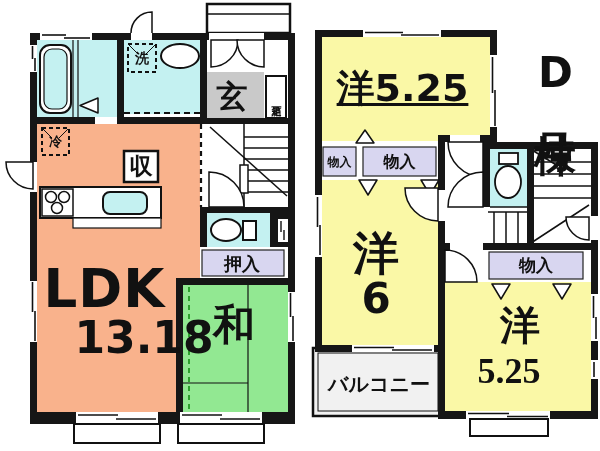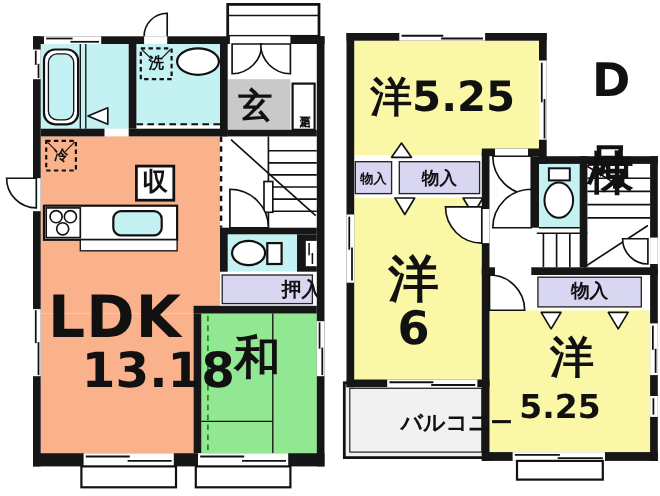--- a/index.html
+++ b/index.html
@@ -272,28 +272,28 @@
 
 <div class="lbl vert" style="left:524px;top:5px;width:62px;height:140px;font-size:42px;">D号棟</div>
 
 <div class="lbl" style="left:52px;top:264px;width:105px;height:48px;font-size:53px;letter-spacing:1px;">LDK</div>
 <div class="lbl" style="left:38px;top:313px;width:140px;height:50px;font-size:44px;margin-left:36px;">13.18</div>
 
 <div class="lbl" style="left:204px;top:301px;width:60px;height:48px;font-size:42px;">和</div>
 
 <div class="lbl" style="left:208px;top:76px;width:48px;height:40px;font-size:31px;">玄</div>
 <div class="lbl vert" style="left:266px;top:77px;width:20px;height:41px;font-size:10px;letter-spacing:0;">下足箱</div>
-<div class="lbl" style="left:201px;top:251px;width:82px;height:25px;font-size:18px;margin-left:32px;">押入</div>
+<div class="lbl" style="left:201px;top:251px;width:82px;height:25px;font-size:18px;">押入</div>
 <div class="lbl" style="left:128px;top:44px;width:28px;height:28px;font-size:14px;">洗</div>
 <div class="lbl" style="left:42px;top:128px;width:27px;height:27px;font-size:13px;">冷</div>
 <div class="lbl" style="left:124px;top:151px;width:34px;height:31px;font-size:23px;">収</div>
 
-<div class="lbl" style="left:320px;top:63px;width:165px;height:50px;font-size:38px;">洋5.25</div>
+<div class="lbl" style="left:320px;top:63px;width:165px;height:50px;font-size:38px;text-decoration:underline;">洋5.25</div>
 <div class="lbl" style="left:347px;top:227px;width:58px;height:52px;font-size:46px;">洋</div>
 <div class="lbl" style="left:355px;top:276px;width:42px;height:46px;font-size:42px;">6</div>
 <div class="lbl" style="left:495px;top:303px;width:50px;height:44px;font-size:40px;">洋</div>
-<div class="lbl" style="left:448px;top:347px;width:122px;height:48px;font-size:30px;">5.25</div>
-<div class="lbl" style="left:320px;top:369px;width:118px;height:30px;font-size:20px;padding-left:36px;">バルコニー</div>
+<div class="lbl" style="left:448px;top:347px;width:122px;height:48px;font-size:36px;font-family:Liberation Serif, serif;">5.25</div>
+<div class="lbl" style="left:320px;top:369px;width:118px;height:30px;font-size:20px;">バルコニー</div>
 <div class="lbl" style="left:322px;top:150px;width:35px;height:23px;font-size:12px;">物入</div>
 <div class="lbl" style="left:363px;top:148px;width:73px;height:27px;font-size:16px;">物入</div>
 <div class="lbl" style="left:489px;top:253px;width:94px;height:25px;font-size:17px;">物入</div>
 
 </div>
 
 </body></html>

